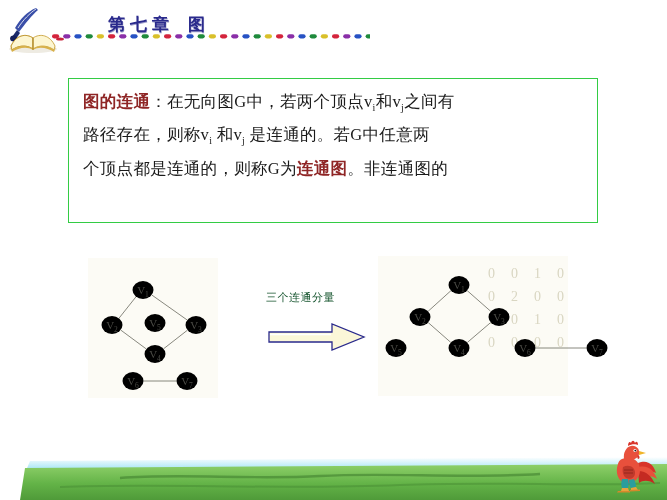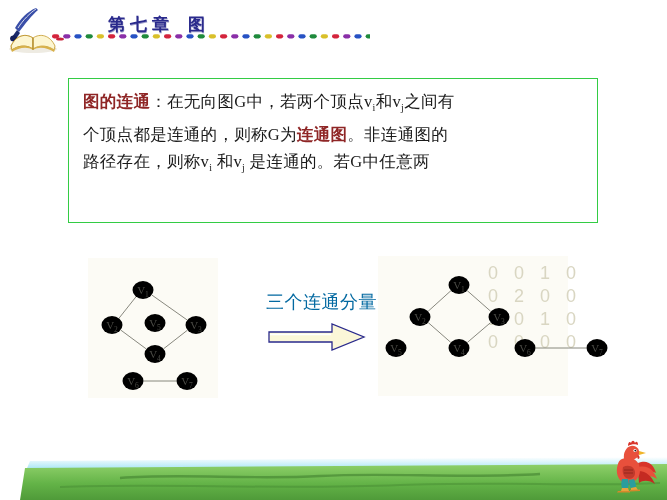--- a/index.html
+++ b/index.html
@@ -85,22 +85,22 @@
   .scan-panel {
     position: absolute;
     background: #fbfaf3;
     opacity: 0.85;
   }
   #left-scan { left: 88px; top: 258px; width: 130px; height: 140px; }
   #right-scan { left: 378px; top: 256px; width: 190px; height: 140px; }
 
   .bg-matrix {
     position: absolute;
-    font-family: Liberation Sans, sans-serif;
-    font-size: 18px;
+    font-family: Liberation Serif, serif;
+    font-size: 14px;
     color: #d9d6c2;
     line-height: 23px;
     letter-spacing: 16px;
     user-select: none;
   }
 
   svg.graph { position: absolute; overflow: visible; }
 
   text.vlabel {
     font-family: "Liberation Serif", "DejaVu Serif", serif;
@@ -112,22 +112,22 @@
   line.vedge, path.vedge {
     stroke: #7a7a70;
     stroke-width: 0.9;
     fill: none;
   }
 
   #transition-label {
     position: absolute;
     left: 266px; top: 290px;
     font-family: "Liberation Serif", "DejaVu Serif", serif;
-    font-size: 18px;
-    color: #0369a1;
+    font-size: 11px;
+    color: #14532d;
     white-space: nowrap;
     letter-spacing: 0.5px;
   }
   #transition-arrow {
     position: absolute;
     left: 268px; top: 322px;
     width: 98px; height: 30px;
   }
 
   
@@ -201,25 +201,25 @@
   </svg>
 </div>
 
 <div id="definition-box">
 
   <div class="def-line">
     <span class="kw">图的连通</span><span>：在无向图G中，若两个顶点v</span><span class="vsub"><sub>i</sub></span><span>和v</span><span class="vsub"><sub>j</sub></span><span>之间有</span>
   </div>
 
   <div class="def-line">
+    <span>路径存在，则称v</span><span class="vsub"><sub>i</sub></span><span> 和v</span><span class="vsub"><sub>j</sub></span><span> 是连通的。若G中任意两</span>
+  </div>
+
+  <div class="def-line">
     <span>个顶点都是连通的，则称G为</span><span class="kw">连通图</span><span>。非连通图的</span>
-  </div>
-
-  <div class="def-line">
-    <span>路径存在，则称v</span><span class="vsub"><sub>i</sub></span><span> 和v</span><span class="vsub"><sub>j</sub></span><span> 是连通的。若G中任意两</span>
   </div>
 
 </div>
 
 <div id="figure-area"></div>
 
 <div class="scan-panel" id="left-scan"></div>
 <div class="scan-panel" id="right-scan"></div>
 
 <div class="bg-matrix" id="bg-matrix-right" style="left:488px; top:262px;">

